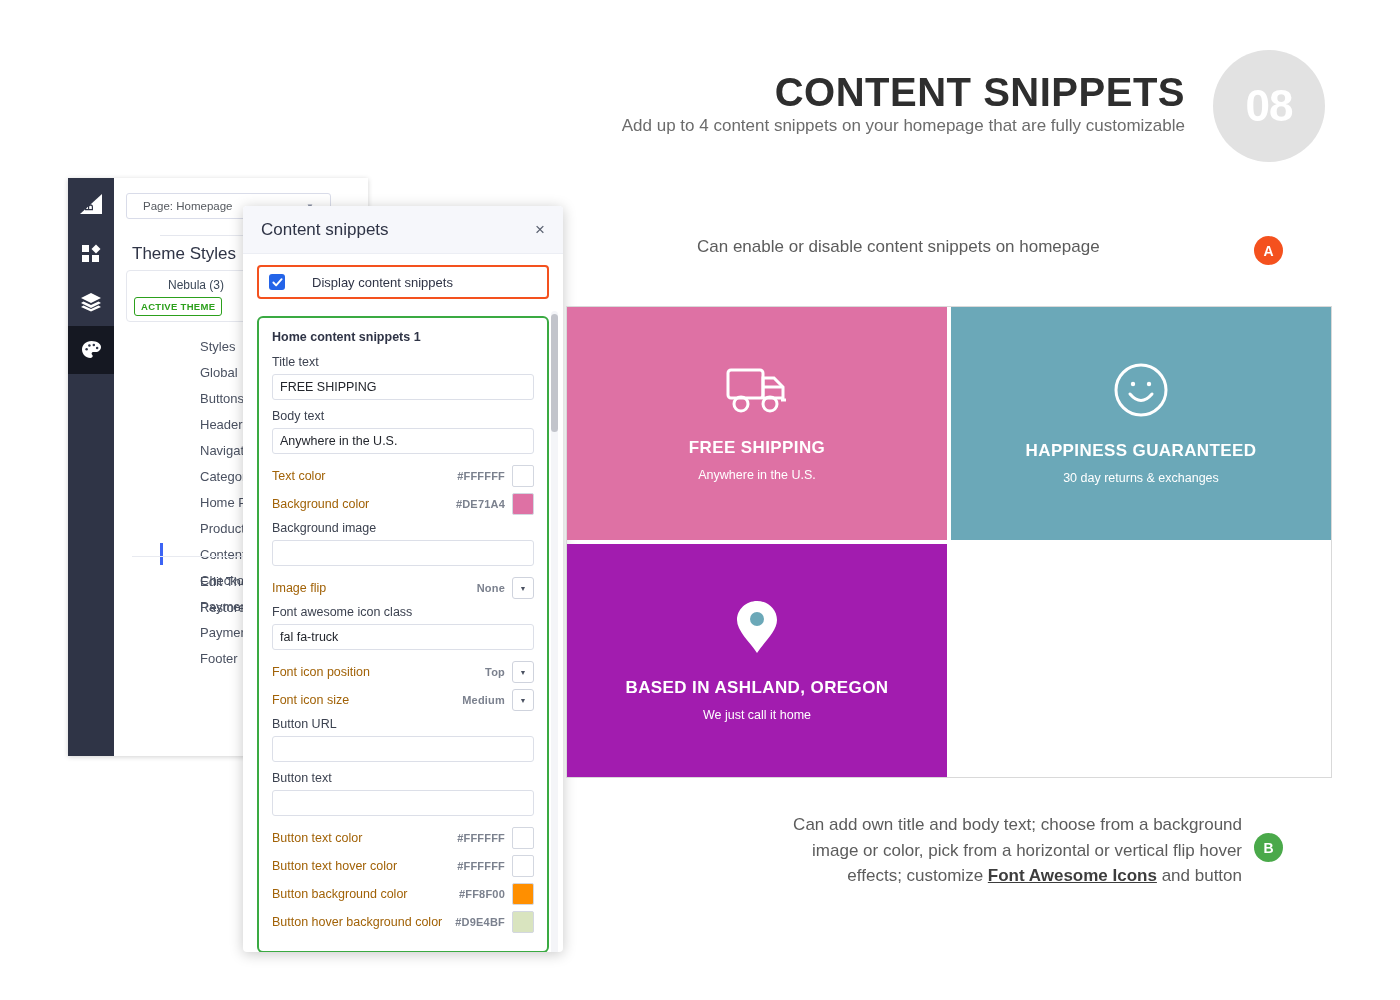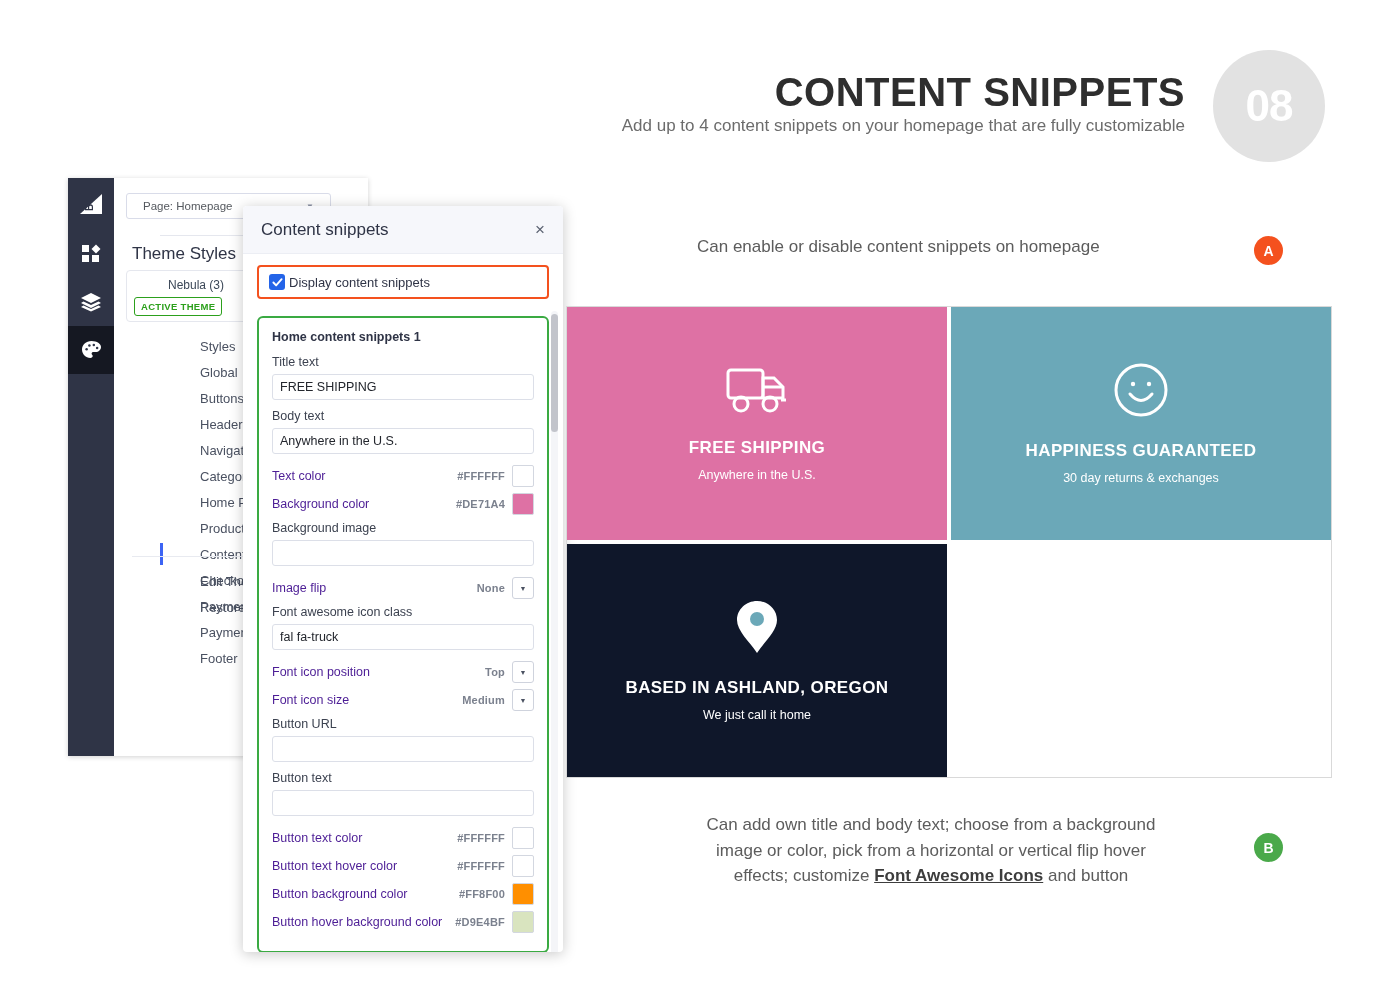--- a/index.html
+++ b/index.html
@@ -109,38 +109,38 @@
 
   .display-box {
     border: 2px solid #f4511e; border-radius: 4px;
     height: 34px; display: flex; align-items: center; padding: 0 10px;
   }
   .cb {
     width: 16px; height: 16px; border-radius: 3px; background: #2464e8;
     display: flex; align-items: center; justify-content: center; flex: none;
   }
   .cb svg { width: 11px; height: 11px; }
-  .display-box .lbl { margin-left: 4px; font-size: 13px; color: #2f3446; }
+  .display-box .lbl { margin-left: 27px; font-size: 13px; color: #2f3446; }
 
   .group-box {
     margin-top: 17px; border: 2px solid #3aaa42; border-radius: 6px;
     padding: 12px 13px 14px 13px;
   }
   .grp-title { font-size: 12.5px; font-weight: bold; color: #2f3446; margin-bottom: 11px; }
   .fld-label { font-size: 12.5px; color: #3c4250; margin-bottom: 5px; }
   .fld-input {
     height: 26px; border: 1px solid #dcdfe8; border-radius: 3px;
     background: #fff; font-size: 12.5px; color: #23262d;
     display: flex; align-items: center; padding: 0 7px; margin-bottom: 9px;
   }
 
   .row {
     display: flex; align-items: center; height: 26px; margin-bottom: 2px;
   }
-  .row .rlabel { font-size: 12.5px; color: #4c1d95; }
+  .row .rlabel { font-size: 12.5px; color: #a16207; }
   .row .rvalue { margin-left: auto; font-size: 11px; color: #7b818e; margin-right: 7px; letter-spacing: 0.2px; font-weight: bold; }
   .swatch { width: 22px; height: 22px; border: 1px solid #d3d7e0; border-radius: 2px; flex: none; }
   .select-ctl {
     width: 22px; height: 22px; border: 1px solid #cfd3dd; border-radius: 3px;
     display: flex; align-items: center; justify-content: center; flex: none;
     font-size: 7px; color: #4a5161; background: #fff;
   }
 
   .scrollbar-track {
     position: absolute; right: 5px; top: 57px; width: 7px; height: 685px;
@@ -176,21 +176,21 @@
   }
   .badge-round {
     position: absolute; width: 29px; height: 29px; border-radius: 50%;
     display: flex; align-items: center; justify-content: center;
     color: #fff; font-size: 14px; font-weight: bold;
   }
   .badge-a { left: 1254px; top: 236px; background: #f4511e; }
   .badge-b { left: 1254px; top: 833px; background: #4aa94a; }
   .callout-b {
     position: absolute; left: 620px; top: 812px; width: 622px;
-    font-size: 17px; color: #5c5c5c; text-align: center; line-height: 1.5;
+    font-size: 17px; color: #5c5c5c; text-align: right; line-height: 1.5;
   }
   .callout-b u { text-decoration: underline; font-weight: bold; color: #3d3d3d; }
 </style>
 </head>
 <body>
 
 <div class="header-wrap">
   <div class="hdr-title">CONTENT SNIPPETS</div>
   <div class="hdr-sub">Add up to 4 content snippets on your homepage that are fully customizable</div>
   <div class="hdr-badge">
@@ -424,21 +424,21 @@
         <circle cx="19" cy="21" r="2.2" fill="#ffffff" stroke="none"></circle>
         <circle cx="35" cy="21" r="2.2" fill="#ffffff" stroke="none"></circle>
         <path d="M16 31 q11 13 22 0" stroke-linecap="round"></path>
       </svg>
     </div>
     <div class="c-title">HAPPINESS GUARANTEED</div>
     <div class="c-body">30 day returns &amp; exchanges</div>
   </div>
 
 
-  <div class="card" style="background:#0f172a">
+  <div class="card" style="background:#a21caf">
     <div class="icon">
       <svg width="42" height="54" viewBox="0 0 42 54" fill="#ffffff">
         <path d="M21 1 C10 1 1 9.5 1 20 C1 31 13 41 21 53 C29 41 41 31 41 20 C41 9.5 32 1 21 1 Z"></path>
         <circle cx="21" cy="19" r="7" fill="#6BA8B8"></circle>
       </svg>
     </div>
     <div class="c-title">BASED IN ASHLAND, OREGON</div>
     <div class="c-body">We just call it home</div>
   </div>
 </div>

